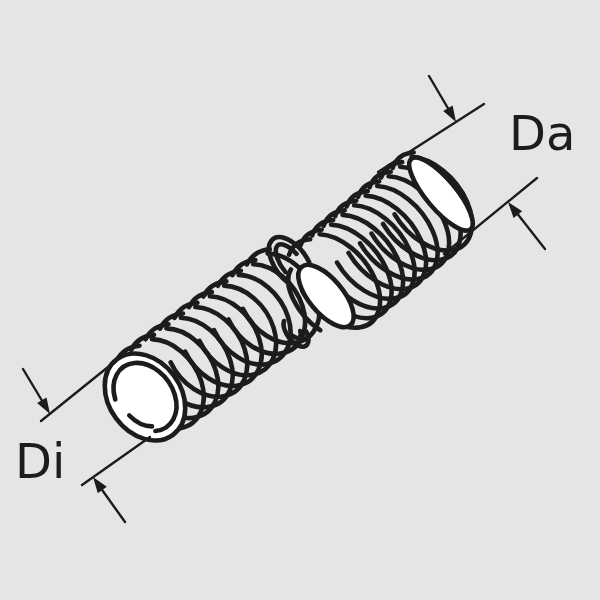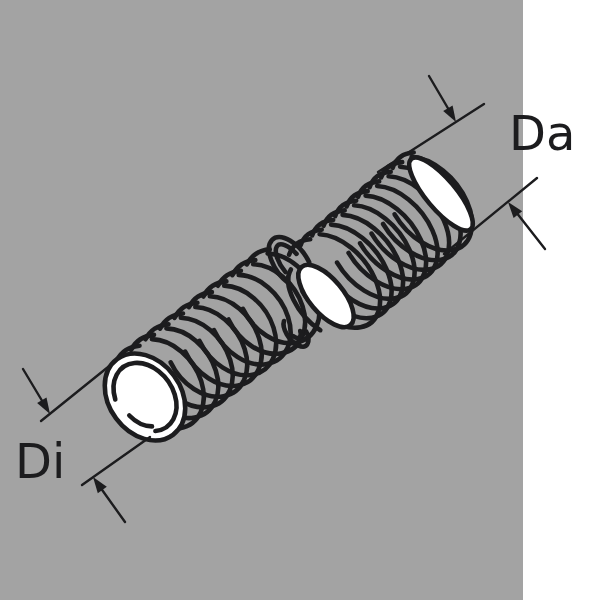--- a/index.html
+++ b/index.html
@@ -2,21 +2,21 @@
 <html><head>
 <meta charset="utf-8">
 <style>
   html, body { margin: 0; padding: 0; }
   body {
     width: 600px; height: 600px;
     background: #ffffff;
     font-family: "DejaVu Sans", sans-serif;
     overflow: hidden;
   }
-  .canvas { width: 523px; height: 600px; position: relative; background: #a3a3a3; text-decoration: underline; }
+  .canvas { width: 600px; height: 600px; position: relative; background: #e5e5e5; text-decoration: underline; }
   svg { display: block; }
   .hose { fill: none; stroke-width: 4.6; stroke-linecap: round; stroke-linejoin: round; }
   .hose .capfill { fill: #ffffff; }
   .dims { fill: none; stroke-width: 2.4; stroke-linecap: round; }
   .dim-label { font-family: "DejaVu Sans", sans-serif; font-size: 48px; stroke: none; }
 </style>
 </head>
 <body>
 
 <div class="canvas">

